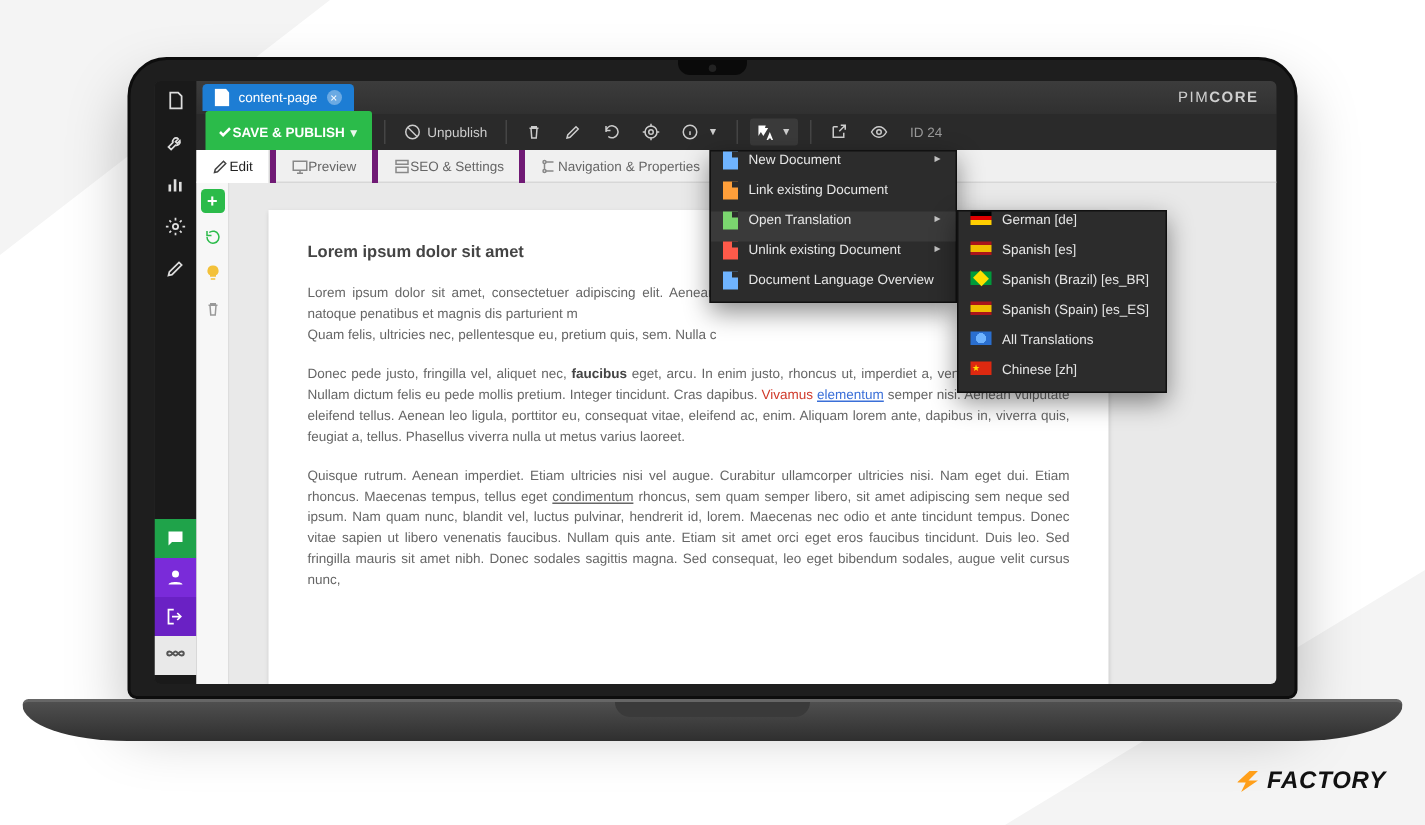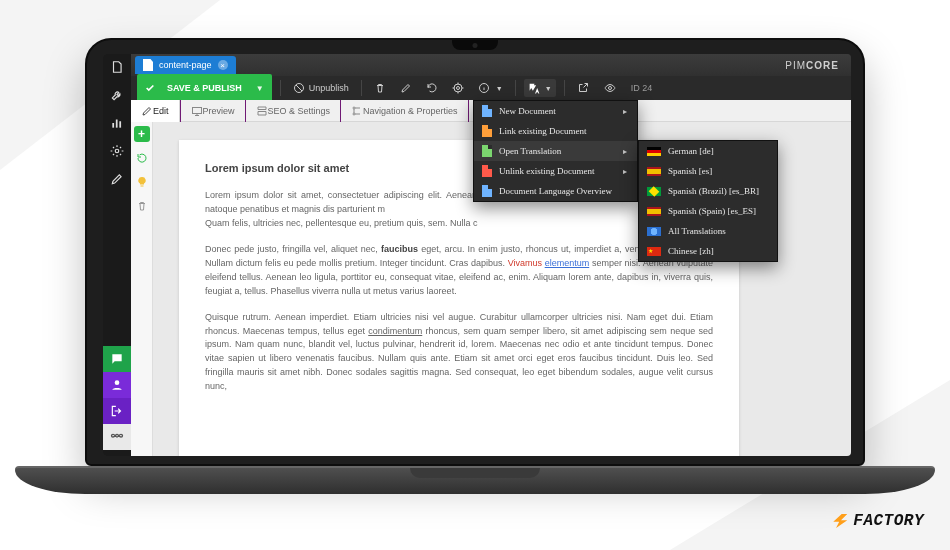--- a/index.html
+++ b/index.html
@@ -15,21 +15,21 @@
     z-index:0;
   }
   .tri-right {
     position:absolute; right:0; bottom:0; width:0;height:0;
     border-bottom: 170px solid #f4f4f4;
     border-left: 280px solid transparent;
     z-index:0;
   }
   .factory-logo {
     position:absolute; right:26px; bottom:20px; z-index:5;
-    font-family: Liberation Mono, monospace; font-weight:900; font-style:italic; letter-spacing:0.5px;
+    font-family: Liberation Sans, sans-serif; font-weight:900; font-style:italic; letter-spacing:0.5px;
     color:#111; font-size:16px; display:flex; align-items:center; gap:6px;
   }
   .factory-logo .bolt {
     width:14px; height:14px; background:#ff9f1a;
     clip-path: polygon(60% 0,100% 0,55% 45%,100% 45%,20% 100%,42% 55%,0 55%);
   }
 
   
   .laptop {
     position:absolute; left:50%; top:38px; transform:translateX(-50%);
@@ -91,38 +91,38 @@
   .tab .page-ic{ width:10px;height:12px;background:#fff; clip-path:polygon(0 0,75% 0,100% 25%,100% 100%,0 100%);}  
   .tab .close{ width:10px;height:10px;border-radius:50%;background:rgba(255,255,255,0.35); display:flex;align-items:center;justify-content:center;font-size:8px;color:#fff;}
   .brand { position:absolute; right:12px; top:0; height:22px; display:flex; align-items:center; font-size:10px; color:#cfcfcf; letter-spacing:1px; font-weight:300;}
   .brand b{font-weight:700;}
 
   .toolbar {
     position:absolute; left:28px; right:0; top:22px; height:24px;
     background:#2a2a2a; display:flex; align-items:center; gap:6px; padding:0 6px;
   }
   .btn-save {
-    height:28px; background:#2bbb4a; color:#fff; display:flex; align-items:center; gap:12px;
+    height:28px; background:#2bbb4a; color:#fff; display:flex; align-items:center; gap:0;
     padding:0 8px; border-radius:2px; font-size:9px; font-weight:bold;
   }
   .btn-save .chev{font-size:8px;opacity:.9;margin-left:2px;}
   .vdiv { width:1px; height:16px; background:#454545; margin:0 2px;}
   .tool { height:18px; min-width:18px; display:flex; align-items:center; gap:4px; color:#ccc; padding:0 4px; font-size:9px;}
   .tool.active { background:#3a3a3a; border-radius:2px;}
   .id-pill { color:#9a9a9a; font-size:9px; margin-left:4px;}
 
   .subtabs {
     position:absolute; left:28px; right:0; top:46px; height:22px;
     background:#f0f0f0; border-bottom:1px solid #d7d7d7; display:flex; align-items:center;
     color:#555;
   }
   .stab { height:22px; display:flex; align-items:center; gap:0; padding:0 10px; font-size:9px; color:#666;}
   .stab .sic{width:12px;height:12px;}
   .stab.active { background:#fff; color:#222; border-right:1px solid #d7d7d7;}
-  .stab + .stab { border-left:1px solid #701a75;}
+  .stab + .stab { border-left:4px solid #701a75;}
 
   .stage {
     position:absolute; left:28px; right:0; top:68px; bottom:0;
     background:#e9e9e9; display:flex;
   }
   .mini-rail {
     width:22px; background:#f7f7f7; border-right:1px solid #ddd;
     display:flex; flex-direction:column; align-items:center; padding-top:4px; gap:8px;
   }
   .mini-rail .mrb{width:16px;height:16px;border-radius:3px;display:flex;align-items:center;justify-content:center;}
@@ -139,21 +139,21 @@
   .canvas p b{color:#444;}
   .canvas a{color:#3a6fd8; }
   .canvas .red{color:#d03a2b;}
 
   
   .dd {
     position:absolute; background:#2c2c2c; border:1px solid #111;
     box-shadow:0 6px 16px rgba(0,0,0,.45); color:#e6e6e6; font-size:9px;
     z-index:10;
   }
-  .dd .row{ height:20px; display:flex; align-items:center; gap:7px; padding:0 10px 0 8px; white-space:nowrap;font-family:Liberation Serif, serif;}
+  .dd .row{ height:20px; display:flex; align-items:flex-start; gap:7px; padding:0 10px 0 8px; white-space:nowrap;}
   .dd .row:hover, .dd .row.hl { background:#3a3a3a;}
   .dd .row .doc{width:10px;height:12px;background:#6fb4ff; position:relative;}
   .dd .row .doc::after{content:"";position:absolute;right:0;top:0;width:4px;height:4px;background:#2c2c2c;}
   .dd .row .doc.orange{background:#ff9f3a;}
   .dd .row .doc.green{background:#7bd66f;}
   .dd .row .doc.red{background:#ff5a4a;}
   .dd .row .arr{margin-left:auto;font-size:8px;opacity:.8;}
   .dd.lang .row{padding-left:8px;}
   .flag{width:14px;height:9px;display:inline-block;background:#888;}
   .flag.ar{background:linear-gradient(#008000 33%,#fff 33% 66%,#000 66%);}

